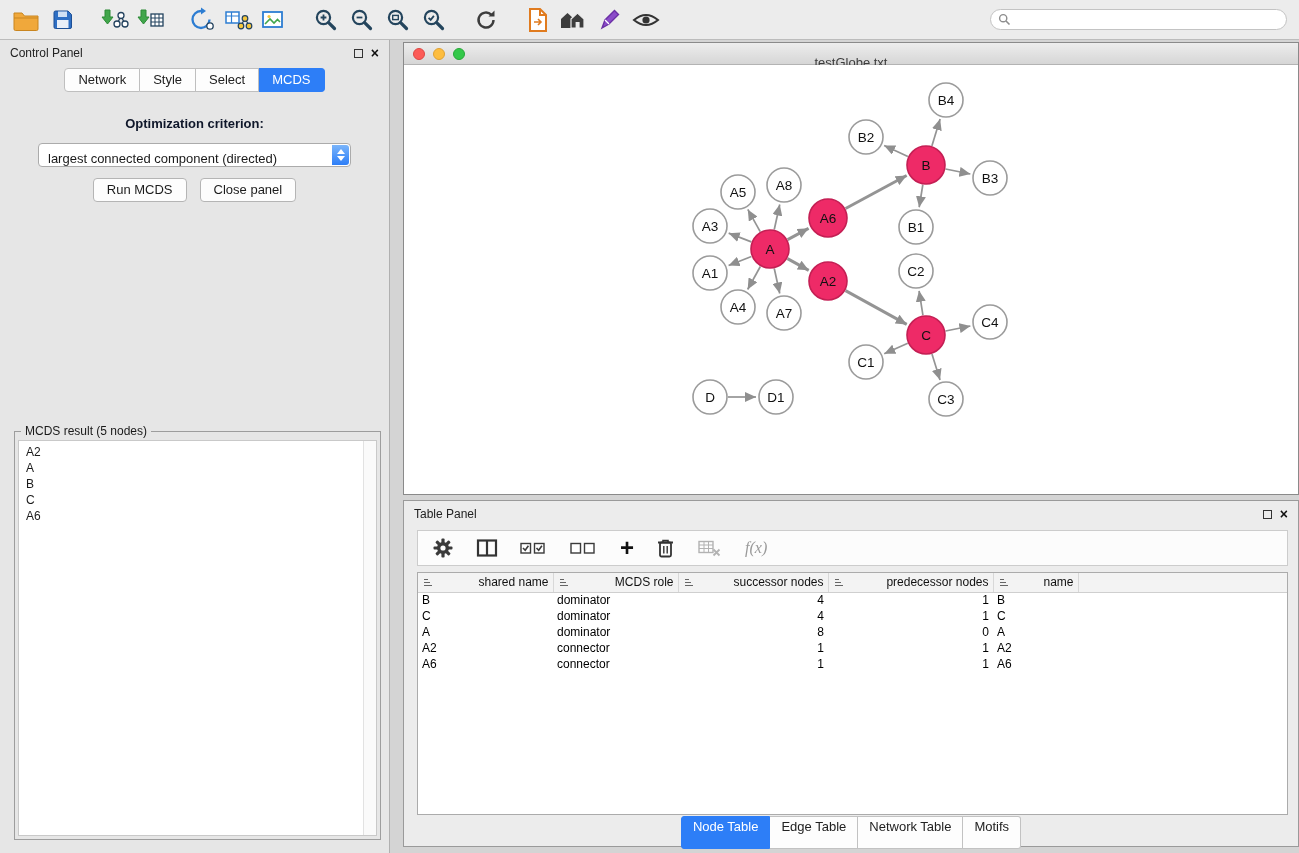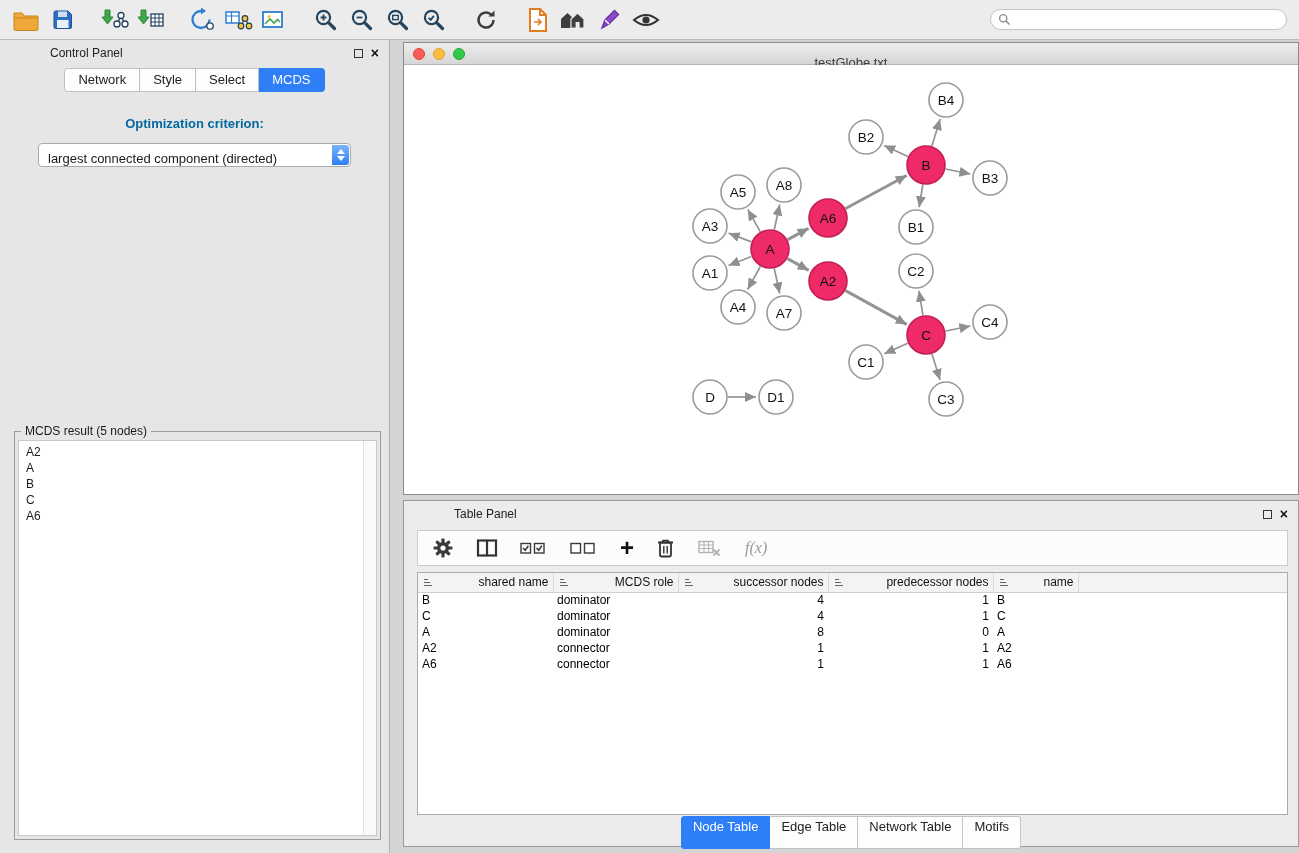--- a/index.html
+++ b/index.html
@@ -21,30 +21,30 @@
   .tb-btn { width:36px; height:32px; display:flex; align-items:center; justify-content:center; cursor:default; }
   .tb-gap { width:16px; }
   .search-box { margin-left:auto; margin-right:4px; width:297px; height:21px; border:1px solid #c3c3c3; border-radius:11px; background:#fff; display:flex; align-items:center; padding:0 7px; }
   .search-box input { border:none; outline:none; flex:1; font-size:12px; font-family:"Liberation Sans",sans-serif; background:transparent; }
 
   
   .main { flex:1; display:flex; min-height:0; }
 
   
   .control-panel { width:390px; flex:0 0 auto; background:#e6e6e6; border-right:1px solid #b0b0b0; position:relative; }
-  .panel-header { height:26px; display:flex; align-items:center; padding:0 10px; font-size:12px; color:#222;margin-left:40px; }
+  .panel-header { height:26px; display:flex; align-items:center; padding:0 10px; font-size:12px; color:#222; }
   .panel-header .ph-icons { margin-left:auto; display:flex; align-items:center; gap:8px; }
   .float-ic { width:9px; height:9px; border:1.5px solid #333; display:inline-block; }
   .close-ic { font-size:14px; font-weight:bold; color:#111; line-height:10px; }
   .cp-tabs { display:flex; justify-content:center; margin-top:2px; }
   .cp-tab { padding:3px 13px 4px; font-size:13px; background:#fdfdfd; border:1px solid #bfbfbf; border-left:none; color:#222; cursor:default; }
   .cp-tab:first-child { border-left:1px solid #bfbfbf; border-radius:4px 0 0 4px; }
   .cp-tab:last-child { border-radius:0 4px 4px 0; }
   .cp-tab.active { background:#2d7ef7; border-color:#2d7ef7; color:#fff; }
-  .opt-label { text-align:center; margin-top:24px; font-size:13px; font-weight:bold; color:#0369a1; }
+  .opt-label { text-align:center; margin-top:24px; font-size:13px; font-weight:bold; color:#0f172a; }
   .dropdown { margin:12px auto 0; width:313px; height:24px; background:#fff; border:1px solid #ababab; border-radius:4px; position:relative; display:flex; align-items:flex-end; padding:0 24px 0 9px; font-size:13px; cursor:default; }
   .dd-stepper { position:absolute; right:1px; top:1px; bottom:1px; width:17px; border-radius:0 3px 3px 0; background:linear-gradient(#7ab5fb,#2d7ef7); display:flex; flex-direction:column; align-items:center; justify-content:center; gap:2px; }
   .dd-up { width:0; height:0; border-left:4px solid transparent; border-right:4px solid transparent; border-bottom:5px solid #fff; }
   .dd-down { width:0; height:0; border-left:4px solid transparent; border-right:4px solid transparent; border-top:5px solid #fff; }
   .btn-row { display:flex; justify-content:center; gap:13px; margin-top:11px; }
   .push-btn { font-family:"Liberation Sans",sans-serif; font-size:13px; padding:3px 13px 4px; background:#fdfdfd; border:1px solid #b5b5b5; border-radius:4px; color:#1c1c1c; cursor:default; }
   .result-box { position:absolute; left:14px; right:8px; top:391px; bottom:13px; border:1px solid #9d9d9d; }
   .result-legend { position:absolute; top:-8px; left:6px; background:#e6e6e6; padding:0 4px; font-size:12px; }
   .result-inner { position:absolute; inset:8px 3px 3px 3px; background:#fff; border:1px solid #c9c9c9; display:flex; }
   .result-list { flex:1; padding:3px 0 0 7px; font-size:12px; line-height:16px; }
@@ -242,20 +242,24 @@
           <div class="cp-tab">Select</div>
           <div class="cp-tab active">MCDS</div>
         </div>
       <div class="opt-label">Optimization criterion:</div>
       <div class="dropdown">
         <span>largest connected component (directed)</span>
         <span class="dd-stepper">
             <span class="dd-up"></span>
             <span class="dd-down"></span>
           </span>
+      </div>
+      <div class="btn-row">
+        <button class="push-btn">Run MCDS</button>
+        <button class="push-btn">Close panel</button>
       </div>
       <div class="result-box">
         <span class="result-legend">MCDS result (5 nodes)</span>
         <div class="result-inner">
           <div class="result-list">
               <div>A2</div>
               <div>A</div>
               <div>B</div>
               <div>C</div>
               <div>A6</div>

